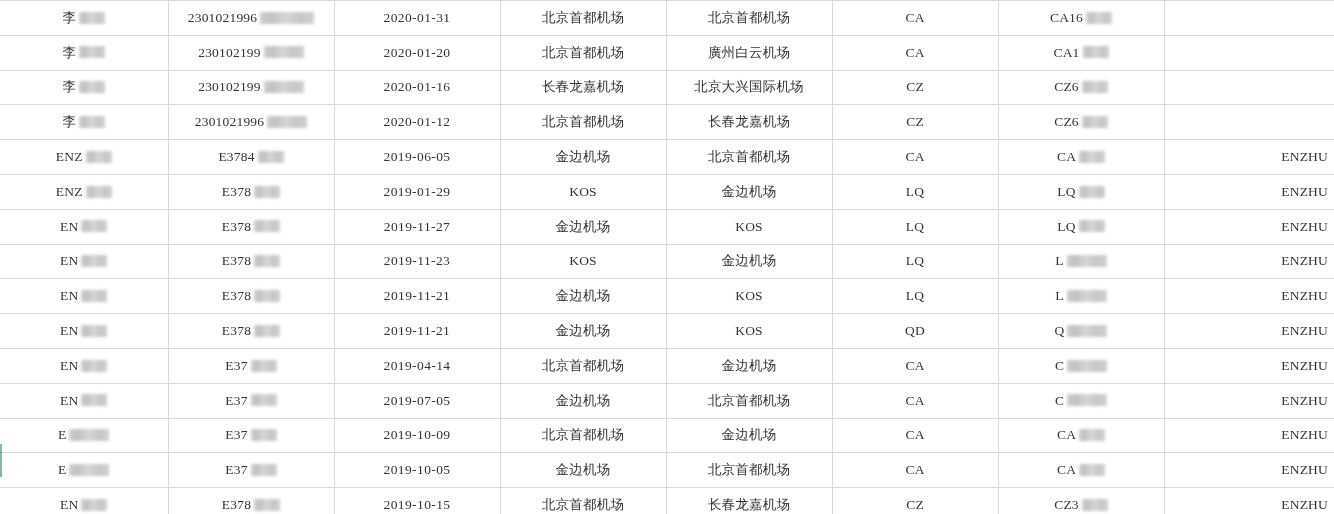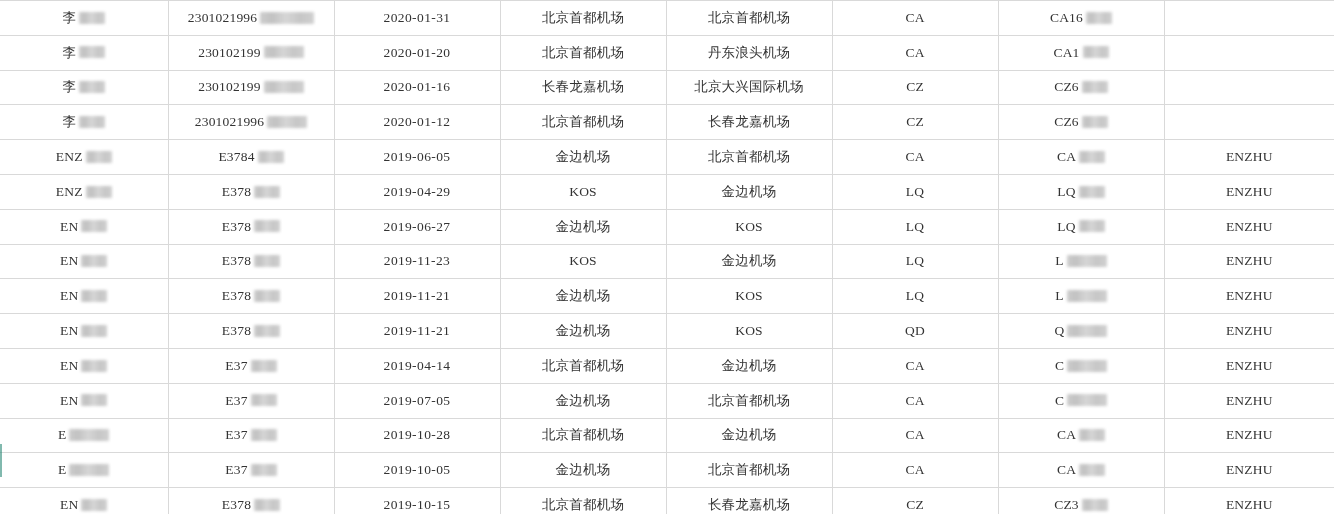--- a/index.html
+++ b/index.html
@@ -46,20 +46,21 @@
     background: #ffffff;
   }
   table.flight-table tr:first-child td {
     border-top: 1px solid #d9d9d9;
   }
   table.flight-table td:first-child {
     border-left: none;
   }
   table.flight-table td:last-child {
     border-right: none;
+    text-align: right;
   }
   .cell-inner {
     display: inline-flex;
     align-items: center;
     justify-content: center;
     gap: 1px;
     line-height: 1;
   }
   .txt {
     letter-spacing: 0.2px;
@@ -143,21 +144,21 @@
               <span class="txt">230102199</span>
               <span class="redact lg"></span>
             </span></td>
           <td><span class="cell-inner">
               <span class="txt date-cell">2020-01-20</span>
             </span></td>
           <td><span class="cell-inner">
               <span class="txt">北京首都机场</span>
             </span></td>
           <td><span class="cell-inner">
-              <span class="txt">丹东浪头机场</span>
+              <span class="txt">廣州白云机场</span>
             </span></td>
           <td><span class="cell-inner">
               <span class="txt">CA</span>
             </span></td>
           <td><span class="cell-inner">
               <span class="txt">CA1</span>
               <span class="redact md"></span>
             </span></td>
           <td><span class="cell-inner">
               <span class="txt"></span>
@@ -253,21 +254,21 @@
         <tr>
           <td><span class="cell-inner">
               <span class="txt">ENZ</span>
               <span class="redact md"></span>
             </span></td>
           <td><span class="cell-inner">
               <span class="txt">E378</span>
               <span class="redact md"></span>
             </span></td>
           <td><span class="cell-inner">
-              <span class="txt date-cell">2019-04-29</span>
+              <span class="txt date-cell">2019-01-29</span>
             </span></td>
           <td><span class="cell-inner">
               <span class="txt">KOS</span>
             </span></td>
           <td><span class="cell-inner">
               <span class="txt">金边机场</span>
             </span></td>
           <td><span class="cell-inner">
               <span class="txt">LQ</span>
             </span></td>
@@ -282,21 +283,21 @@
         <tr>
           <td><span class="cell-inner">
               <span class="txt">EN</span>
               <span class="redact md"></span>
             </span></td>
           <td><span class="cell-inner">
               <span class="txt">E378</span>
               <span class="redact md"></span>
             </span></td>
           <td><span class="cell-inner">
-              <span class="txt date-cell">2019-06-27</span>
+              <span class="txt date-cell">2019-11-27</span>
             </span></td>
           <td><span class="cell-inner">
               <span class="txt">金边机场</span>
             </span></td>
           <td><span class="cell-inner">
               <span class="txt">KOS</span>
             </span></td>
           <td><span class="cell-inner">
               <span class="txt">LQ</span>
             </span></td>
@@ -456,21 +457,21 @@
         <tr>
           <td><span class="cell-inner">
               <span class="txt">E</span>
               <span class="redact lg"></span>
             </span></td>
           <td><span class="cell-inner">
               <span class="txt">E37</span>
               <span class="redact md"></span>
             </span></td>
           <td><span class="cell-inner">
-              <span class="txt date-cell">2019-10-28</span>
+              <span class="txt date-cell">2019-10-09</span>
             </span></td>
           <td><span class="cell-inner">
               <span class="txt">北京首都机场</span>
             </span></td>
           <td><span class="cell-inner">
               <span class="txt">金边机场</span>
             </span></td>
           <td><span class="cell-inner">
               <span class="txt">CA</span>
             </span></td>

